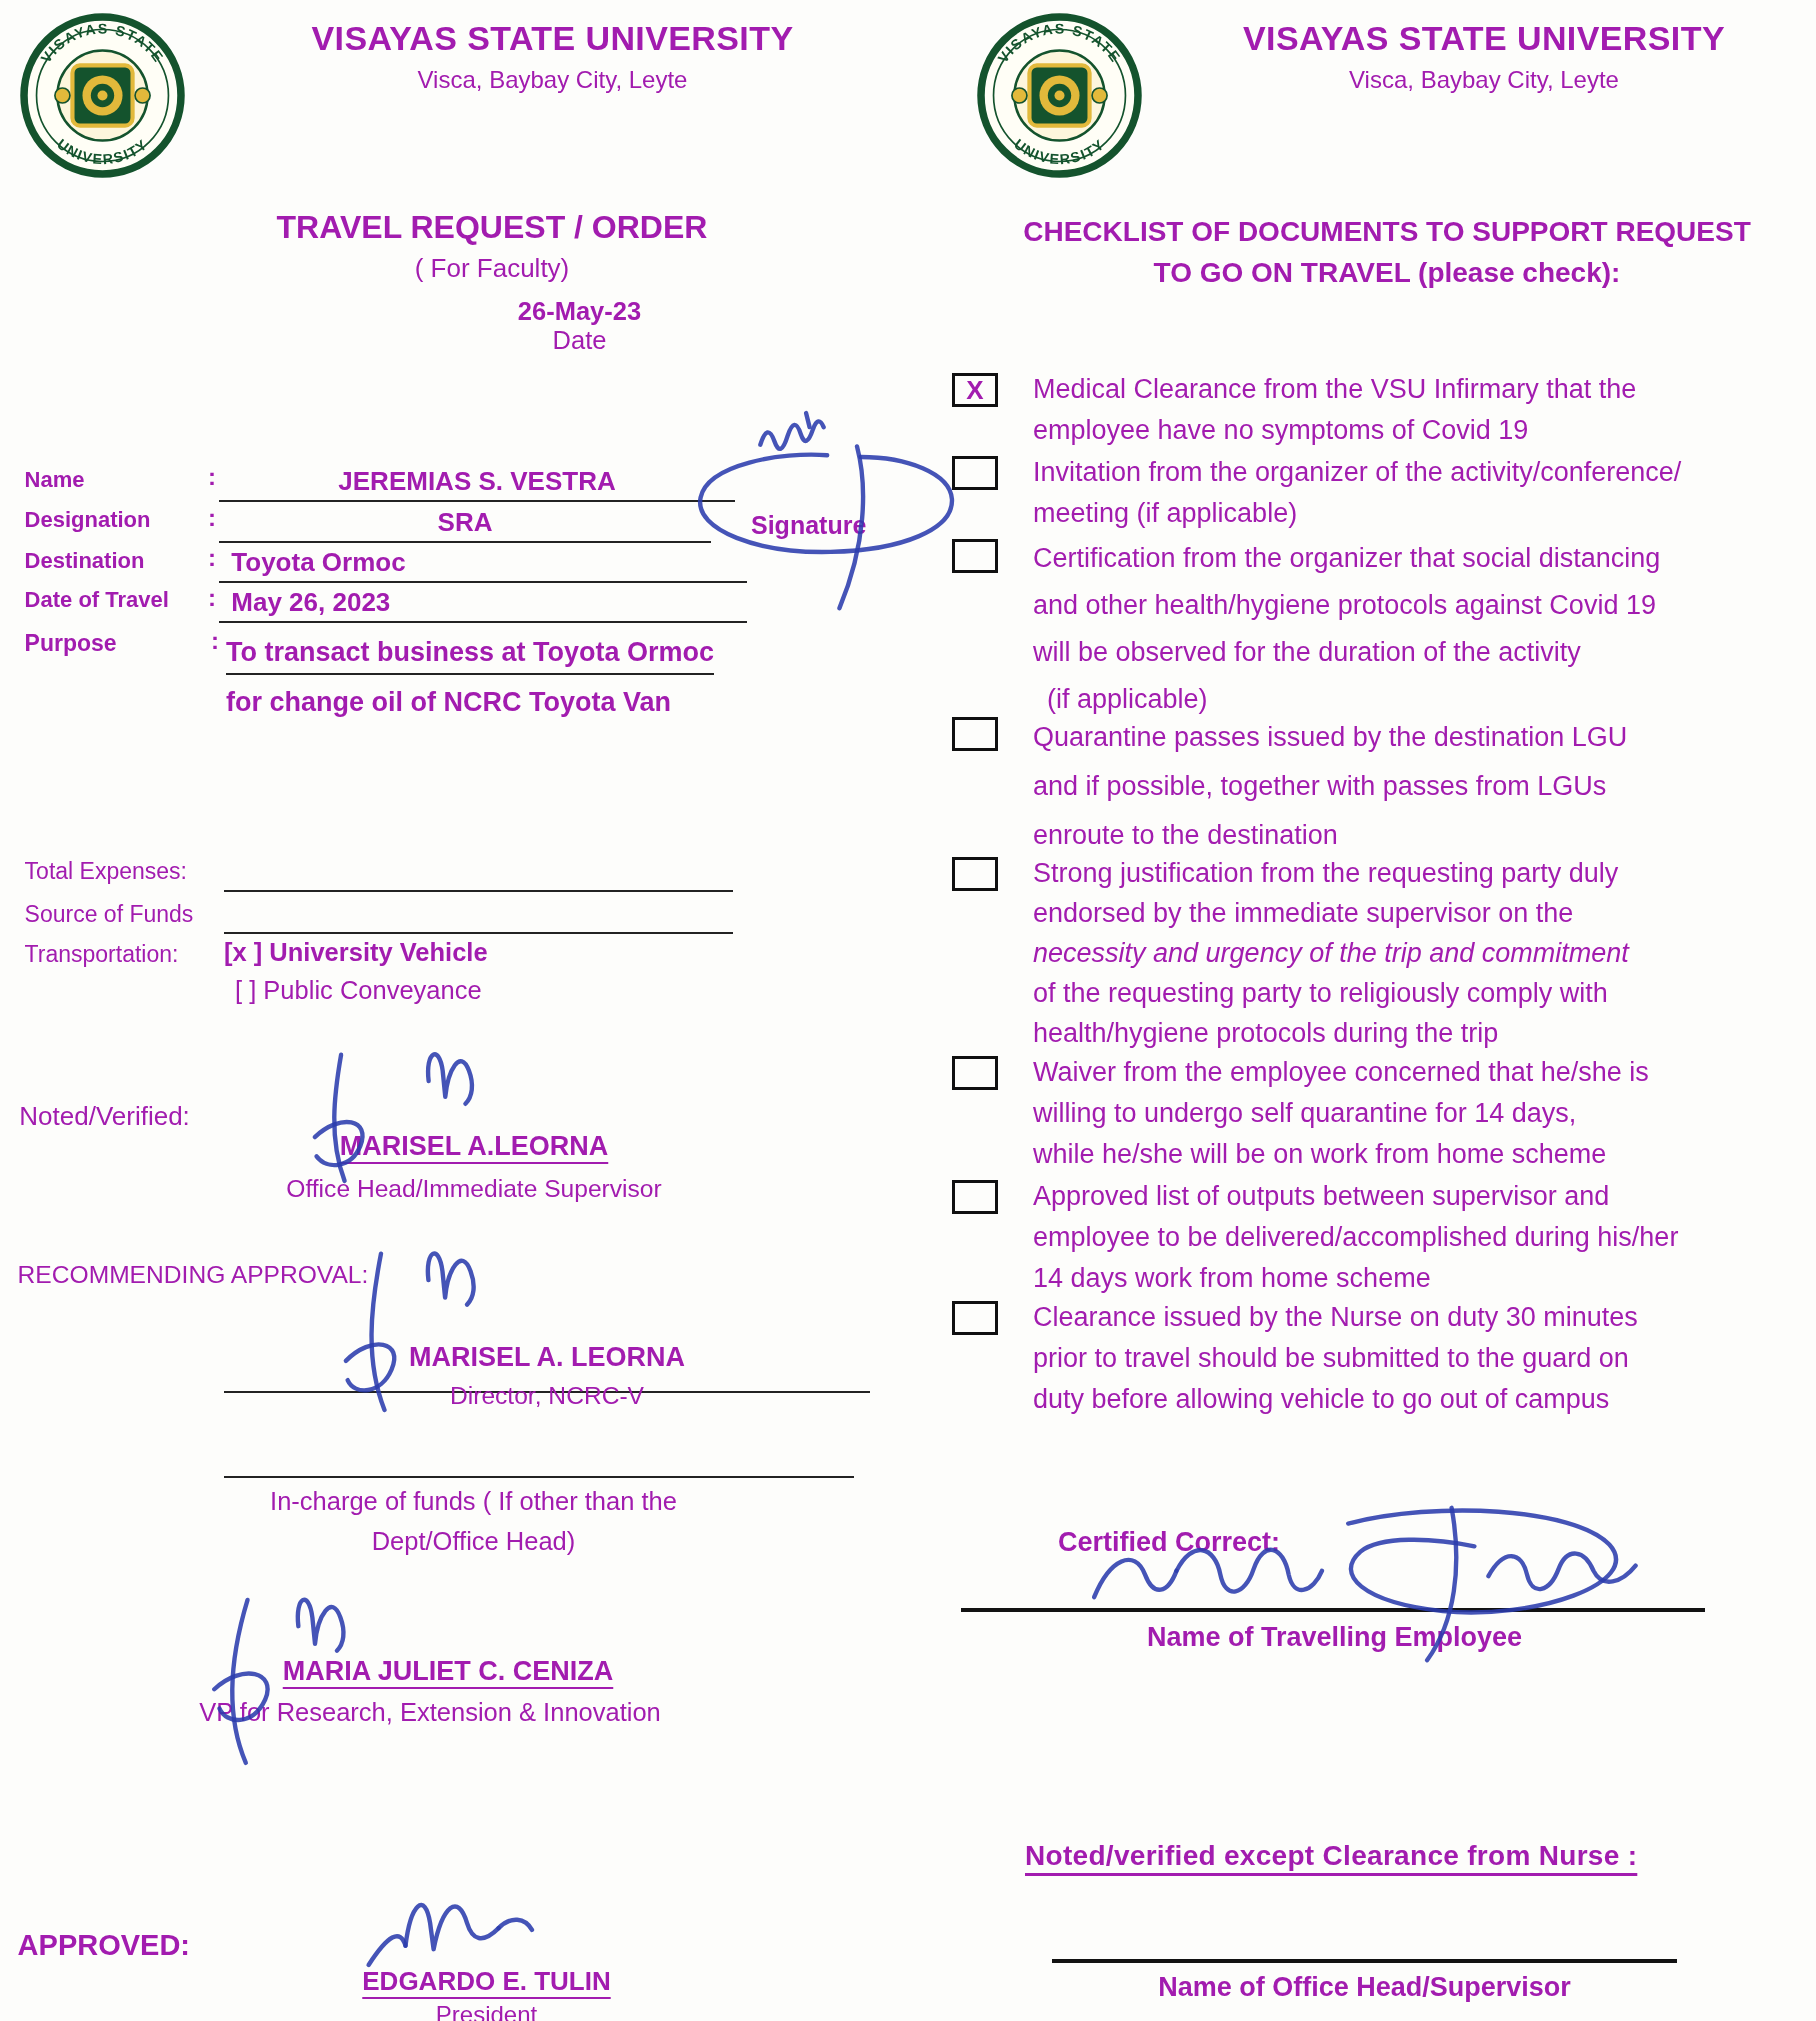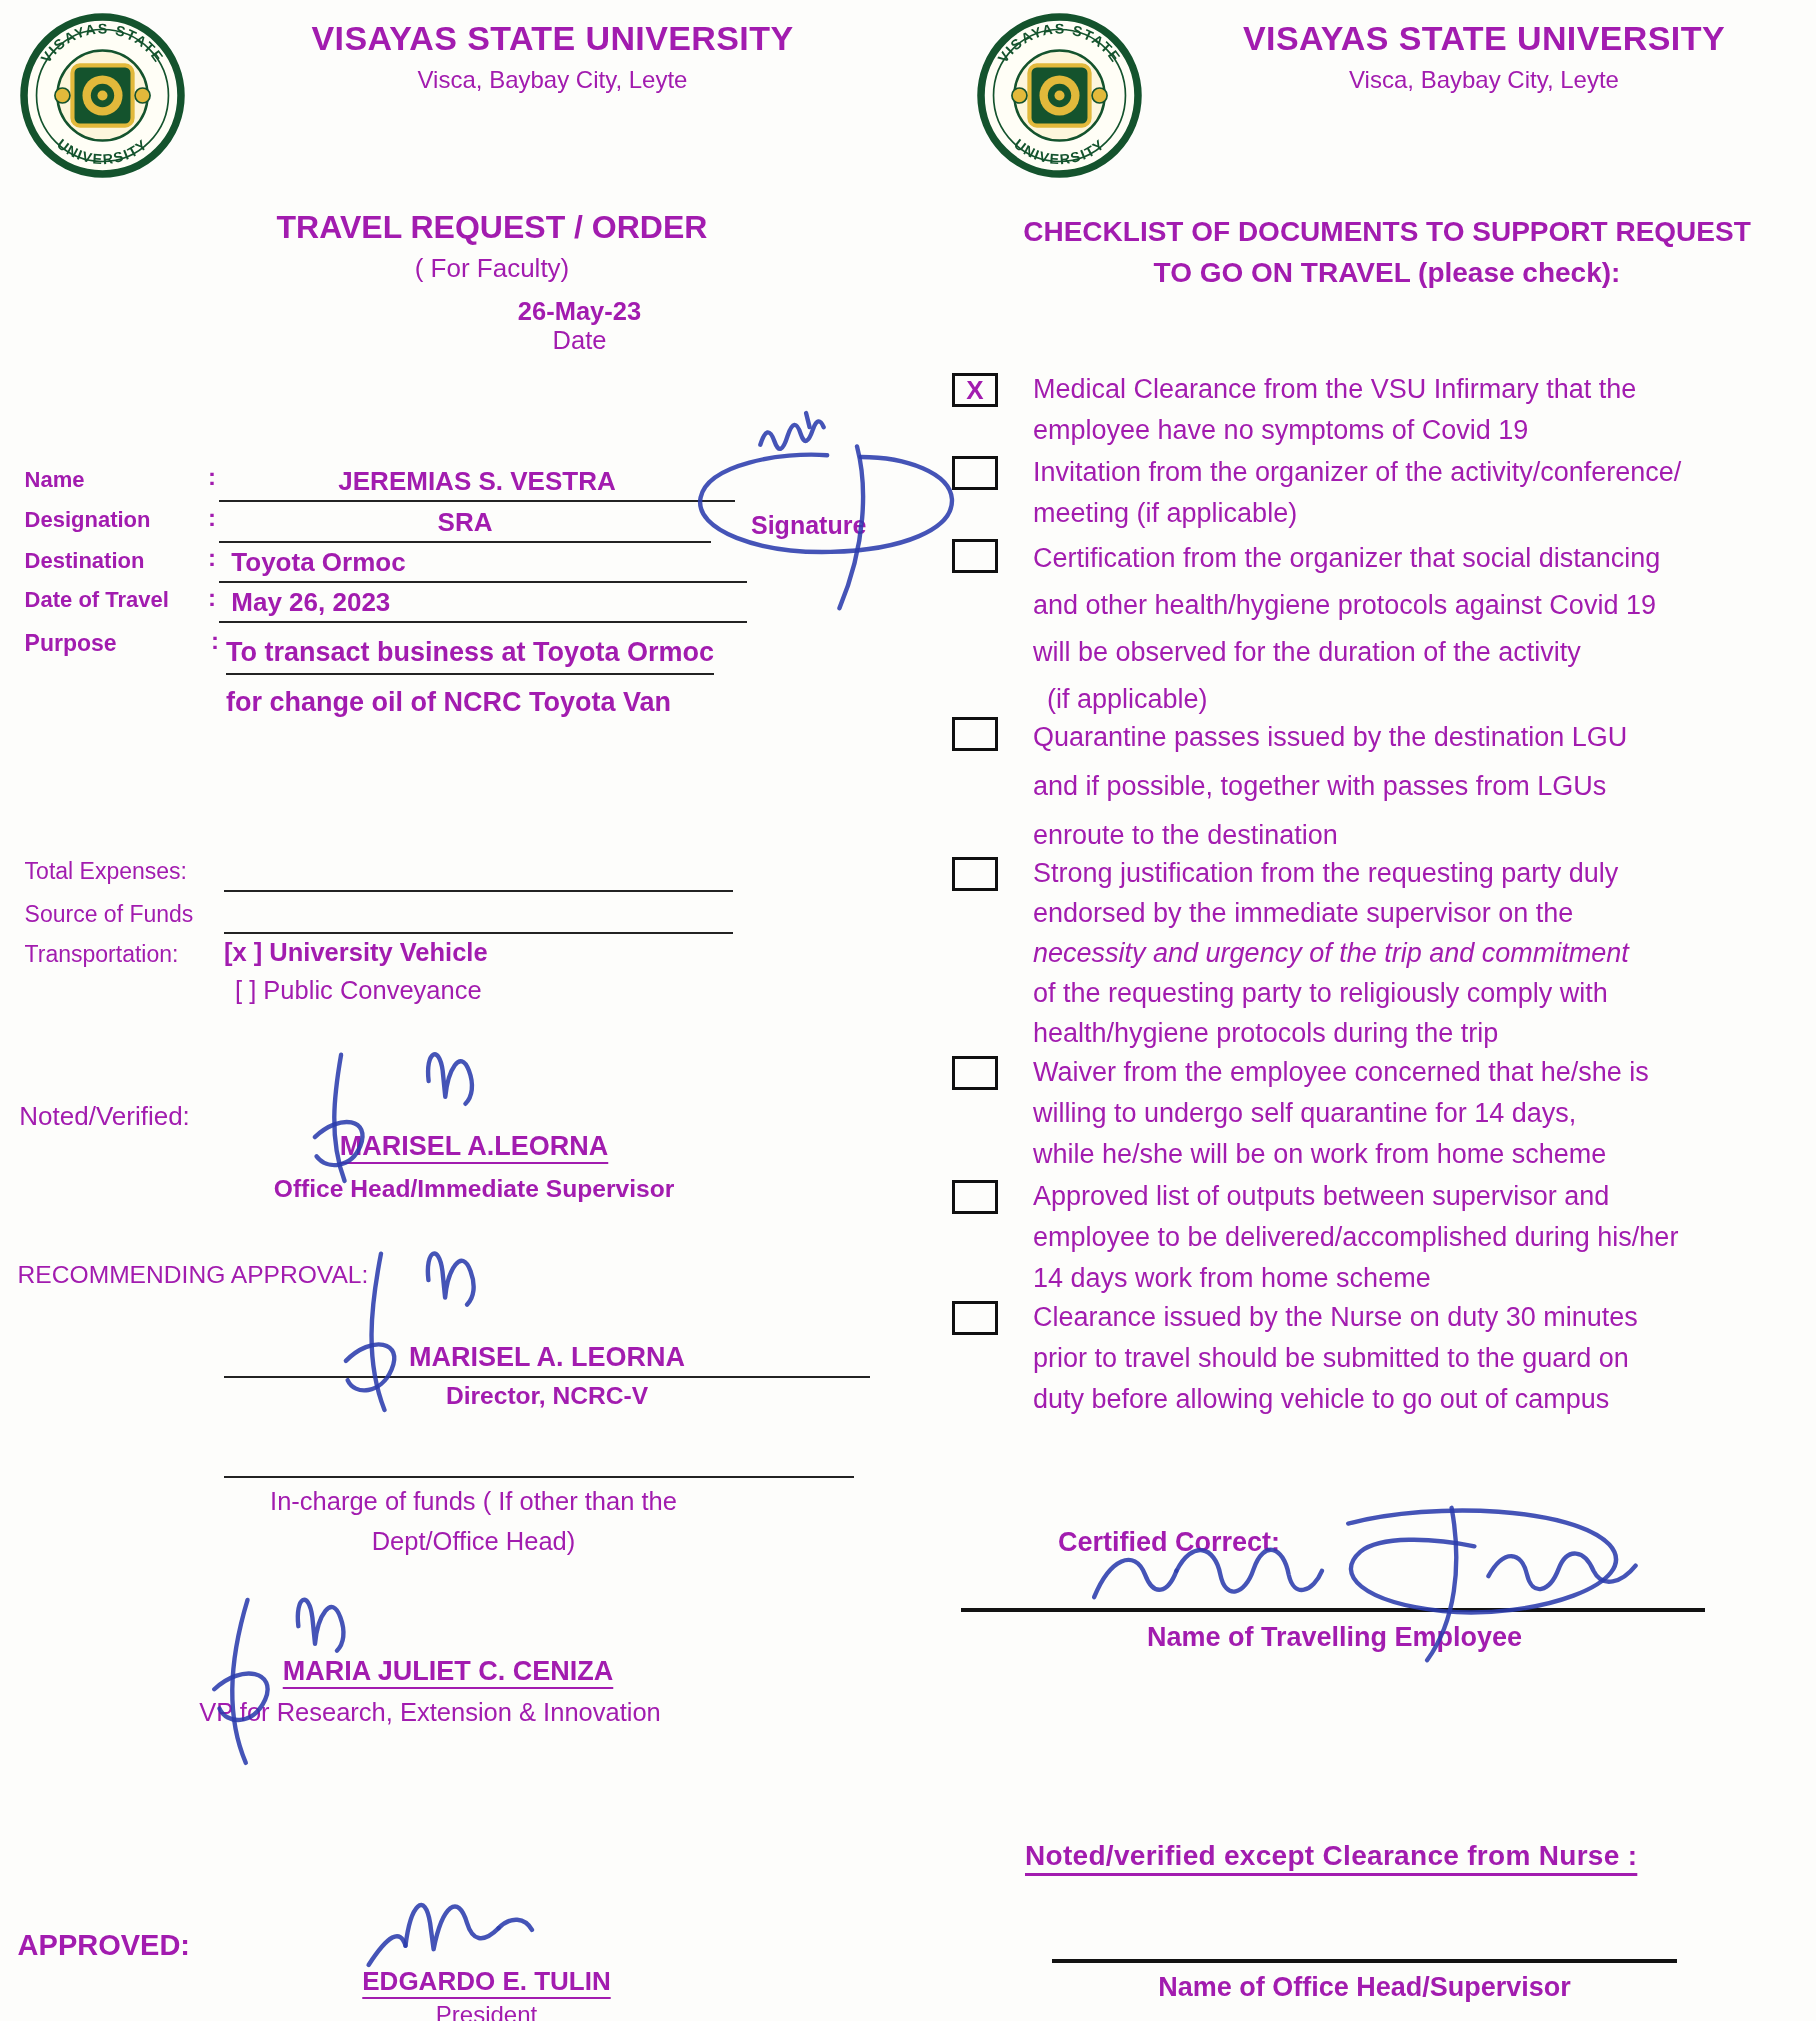--- a/index.html
+++ b/index.html
@@ -25,23 +25,23 @@
   .pline{font-size:27px;font-weight:bold;margin-top:16px;}
   .pline.ul{border-bottom:2.6px solid #232323;padding-bottom:5.3px;}
   .small26{font-size:23px;}
   .opt-bold{font-size:25.5px;font-weight:bold;}
   .opt{font-size:25.5px;}
   .siglab{font-size:25px;font-weight:bold;}
   .sec{font-size:26px;}
   .sec28{font-size:24.6px;}
   .nameln{font-size:27px;font-weight:bold;}
   .u{text-decoration:underline;text-underline-offset:7px;text-decoration-thickness:2.2px;}
-  .roleln{font-size:24.6px;font-weight:bold;}
+  .roleln{font-size:24.6px;}
   .dirbox{height:46px;border-bottom:2.6px solid #232323;display:flex;align-items:flex-end;
-          justify-content:center;padding-bottom:3px;font-size:27px;font-weight:bold;}
+          justify-content:center;padding-bottom:18px;font-size:27px;font-weight:bold;}
   .hr3{border-bottom:2.6px solid #232323;height:0;}
   .approved{font-size:29px;font-weight:bold;}
   
   .ck-title{font-size:28px;font-weight:bold;line-height:41px;text-align:center;}
   .ck-box{position:absolute;left:0;top:4.4px;width:40px;height:28px;border:3.5px solid #101010;
           display:flex;align-items:center;justify-content:center;font-size:26px;font-weight:bold;}
   .ck-text{margin-left:81px;width:794px;font-size:27px;line-height:41px;}
   .lh53 .ck-text{line-height:47px;}
   .lh56 .ck-text{line-height:49px;}
   .lh45 .ck-text{line-height:40px;}

